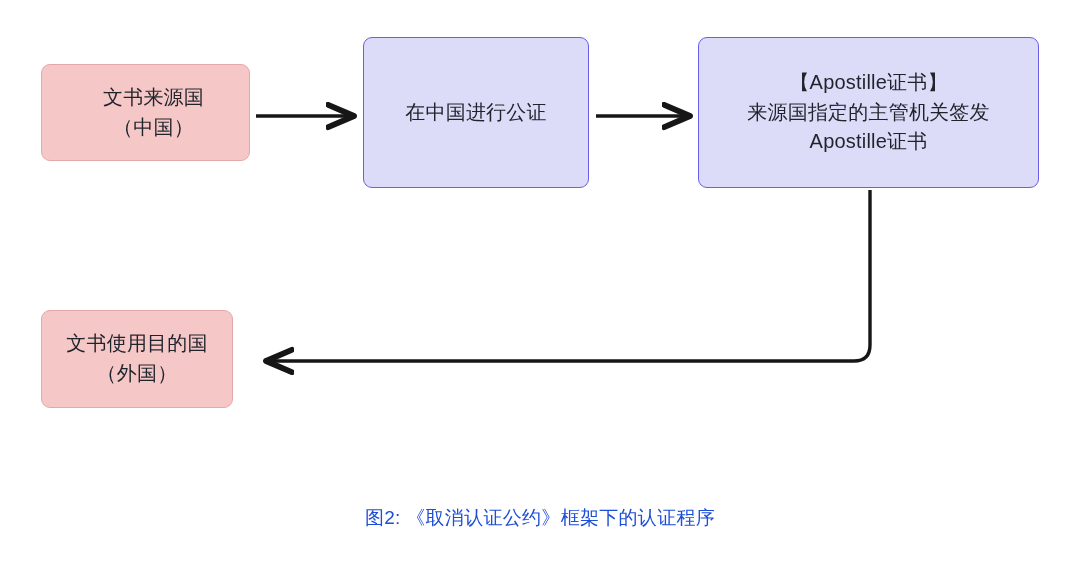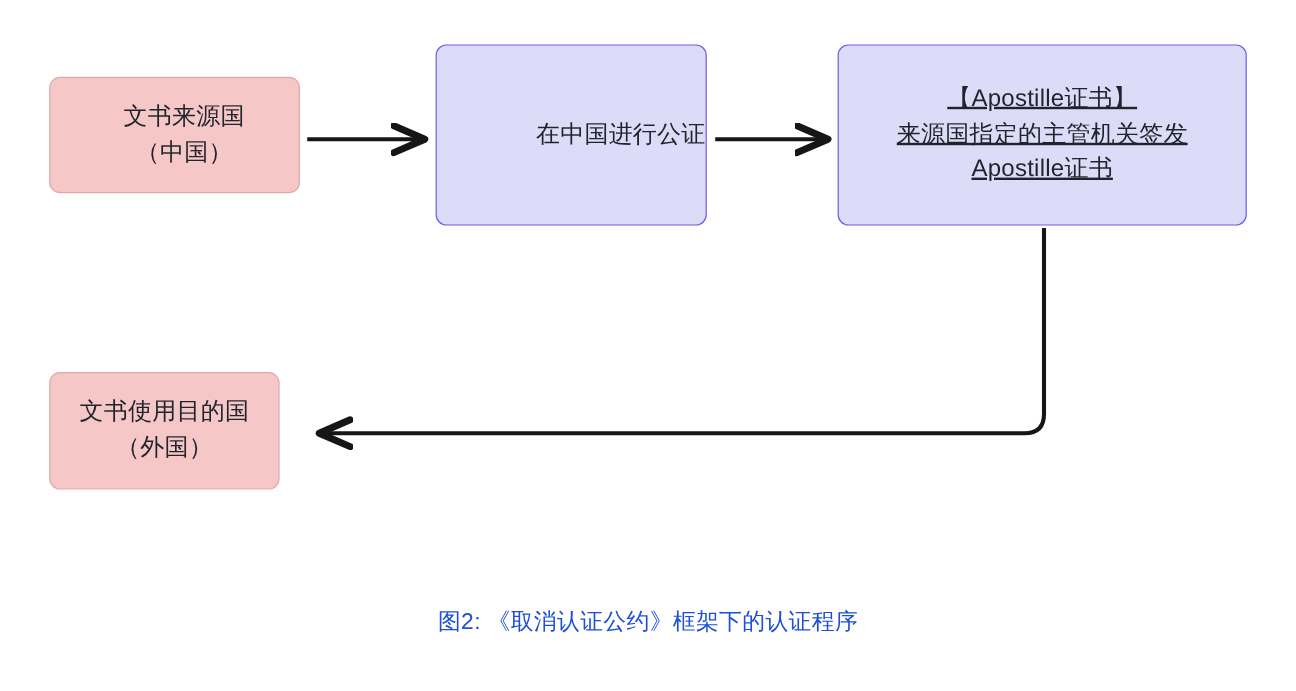--- a/index.html
+++ b/index.html
@@ -45,22 +45,22 @@
     background: #f6c7c7;
     border: 1.6px solid #e3a9a9;
   }
   .node.blue {
     background: #dddcf8;
     border: 1.8px solid #6a5fe6;
   }
   .node .line { display: block; white-space: nowrap; }
 
   #n-source   { left: 41px;  top: 64px;  width: 209px; height: 97px; padding-left: 16px;  }
-  #n-notary   { left: 363px; top: 37px;  width: 226px; height: 151px; align-items: flex-end; }
-  #n-apostille{ left: 698px; top: 37px;  width: 341px; height: 151px; text-decoration: underline; }
+  #n-notary   { left: 363px; top: 37px;  width: 226px; height: 151px; }
+  #n-apostille{ left: 698px; top: 37px;  width: 341px; height: 151px; }
   #n-dest     { left: 41px;  top: 310px; width: 192px; height: 98px;  }
 
   #caption {
     position: absolute;
     left: 0;
     top: 505px;
     width: 1080px;
     text-align: center;
     font-size: 19px;
     color: #1d4ed8;

